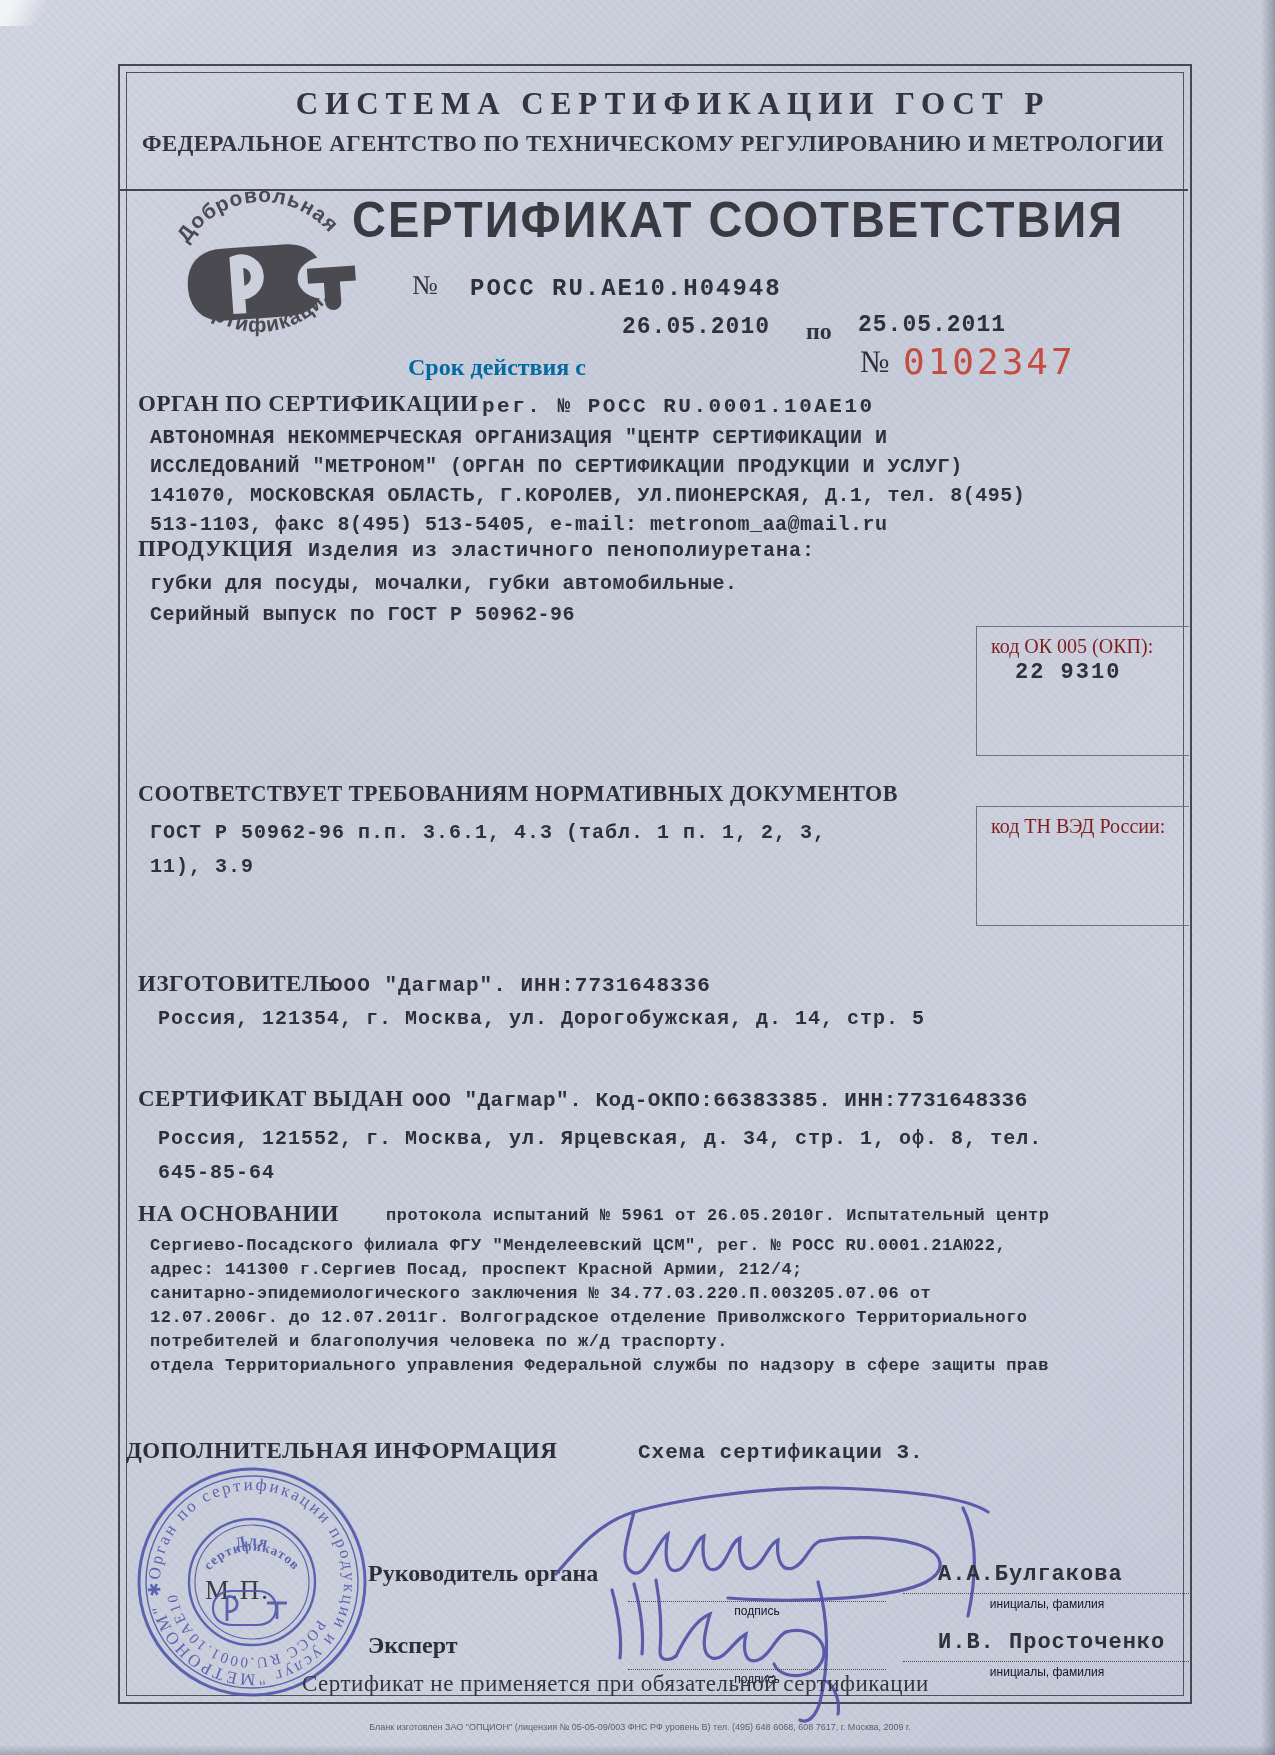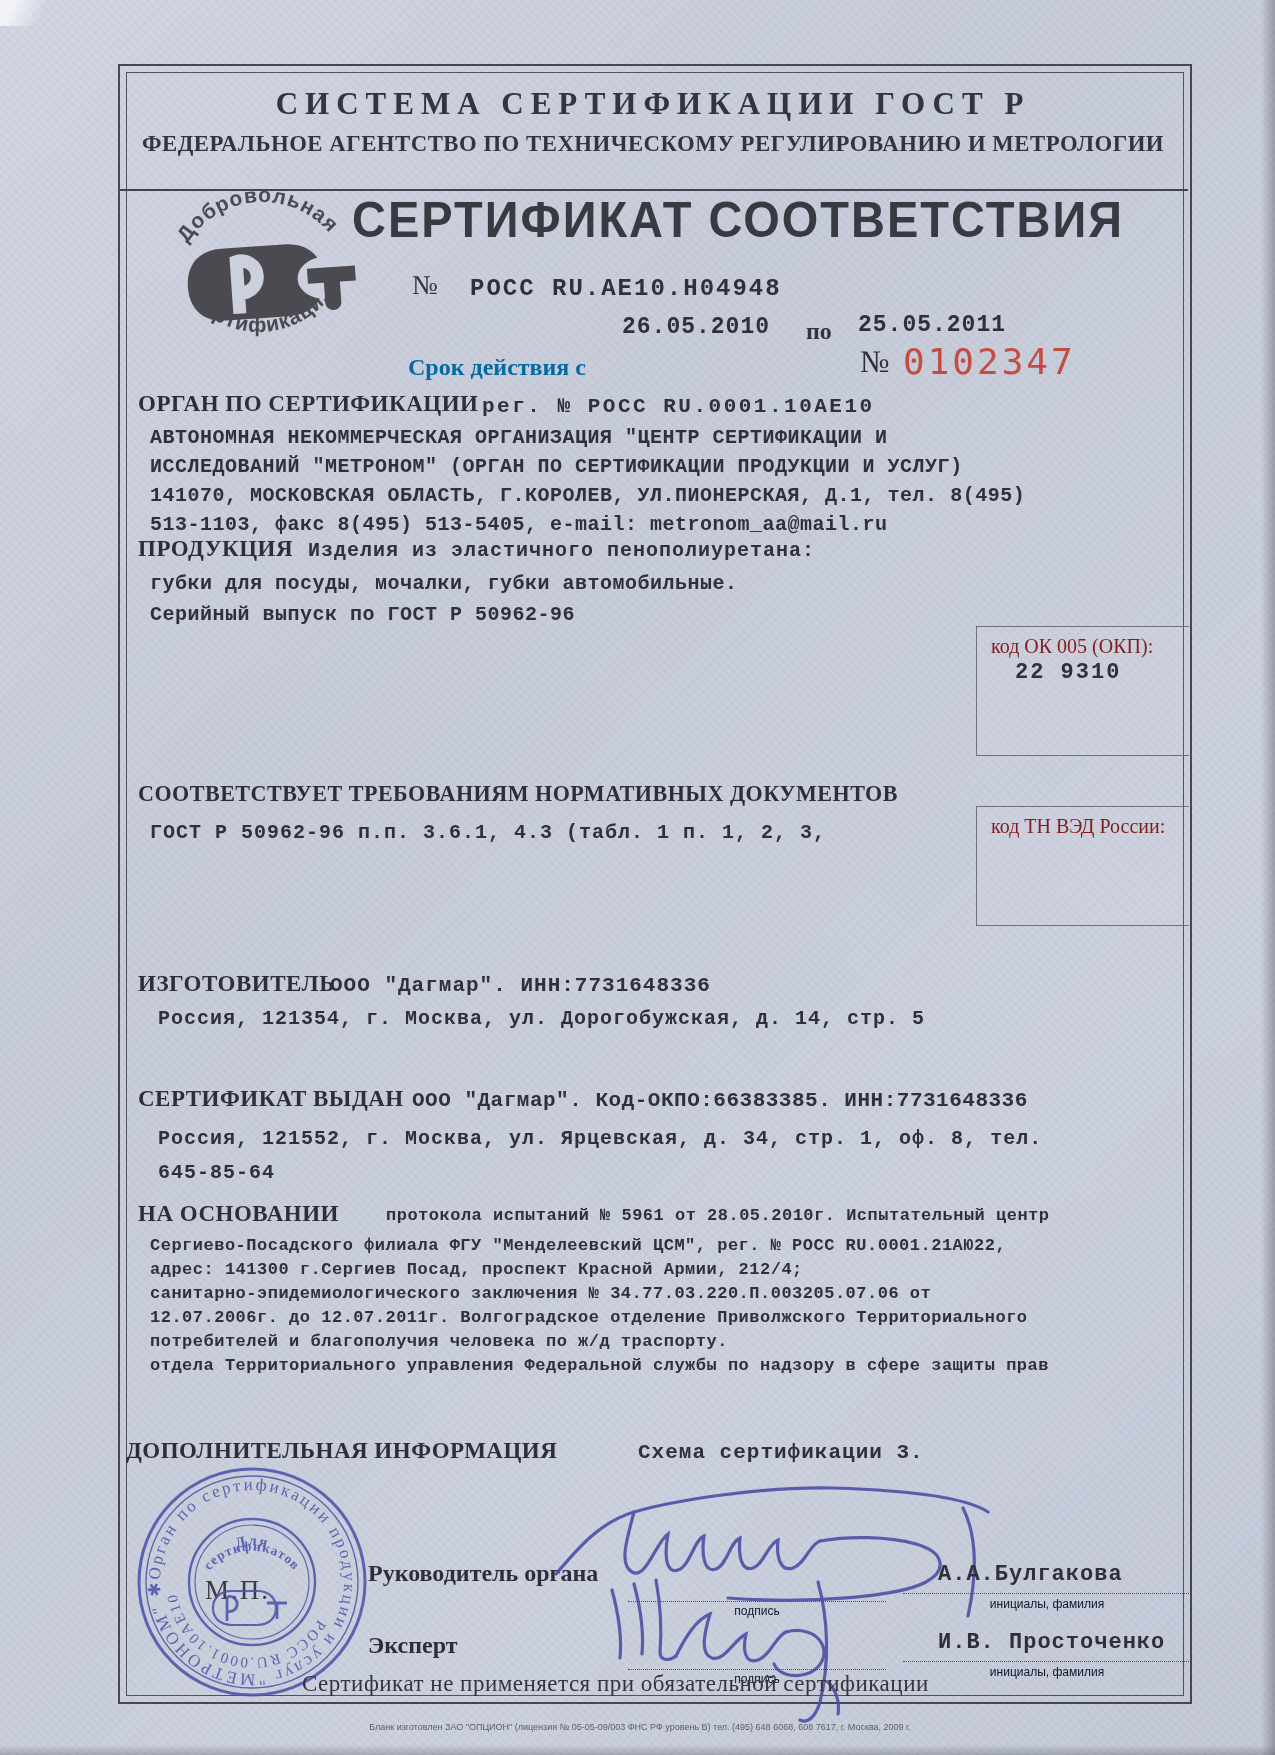--- a/index.html
+++ b/index.html
@@ -18,21 +18,21 @@
     background:linear-gradient(to right, rgba(0,0,0,0), rgba(60,60,75,.35));}
   .scan-bottom{position:absolute;left:0;bottom:0;width:100%;height:10px;
     background:linear-gradient(to bottom, rgba(0,0,0,0), rgba(60,60,75,.28));}
   .scan-corner{position:absolute;left:0;top:0;width:70px;height:26px;
     background:linear-gradient(115deg,#f2f3f6 18%,rgba(242,243,246,0) 60%);}
   .frame{position:absolute;left:118px;top:64px;width:1070px;height:1636px;
     border:2px solid #474754;}
   .frame-inner{position:absolute;left:6px;top:6px;right:6px;bottom:6px;
     border:1.5px solid #51515e;}
   .sys-title{left:120px;top:86px;width:1066px;text-align:center;
-    font-size:31px;font-weight:bold;letter-spacing:7px;color:#34343f;}
+    font-size:31px;font-weight:bold;letter-spacing:7px;color:#34343f;padding-left:20px;}
   .agency{left:120px;top:131px;width:1066px;text-align:center;
     font-size:23px;font-weight:bold;letter-spacing:.5px;color:#34343f;transform:scaleX(.99);}
   .divider{left:120px;top:189px;width:1068px;height:2px;background:#44444f;}
   .doc-title{left:352px;top:192px;font-family:"Liberation Sans",sans-serif;
     font-size:47px;font-weight:bold;letter-spacing:2px;color:#393941;transform:scaleY(1.06);}
   .serif-lbl{font-weight:bold;color:#2e2e3a;}
   .mono{font-family:"Liberation Mono","DejaVu Sans Mono",monospace;font-weight:bold;color:#30303b;}
   .no-sym{left:412px;top:270px;font-size:27px;color:#34343f;}
   .no-val{left:470px;top:275px;font-size:24px;letter-spacing:2px;}
   .valid-lbl{left:408px;top:314px;font-size:24px;font-weight:bold;color:#0369a1;margin-top:40px;}
@@ -154,38 +154,39 @@
   <div>Серийный выпуск по ГОСТ Р 50962-96</div>
 </div>
 <div class="abs side-box okp-box">
   <div class="box-lbl">код ОК 005 (ОКП):</div>
   <div class="okp-code mono">22 9310</div>
 </div>
 
 <div class="abs serif-lbl sec-lbl conf-lbl">СООТВЕТСТВУЕТ ТРЕБОВАНИЯМ НОРМАТИВНЫХ ДОКУМЕНТОВ</div>
 <div class="abs conf-lines mono">
   <div>ГОСТ Р 50962-96 п.п. 3.6.1, 4.3 (табл. 1 п. 1, 2, 3,</div>
+  <div>11), 3.9</div>
 </div>
 <div class="abs side-box tnved-box">
   <div class="box-lbl">код ТН ВЭД России:</div>
 </div>
 
 <div class="abs serif-lbl sec-lbl manu-lbl">ИЗГОТОВИТЕЛЬ</div>
 <div class="abs manu-name mono">ООО "Дагмар". ИНН:7731648336</div>
 <div class="abs manu-line mono">Россия, 121354, г. Москва, ул. Дорогобужская, д. 14, стр. 5</div>
 
 <div class="abs serif-lbl sec-lbl issued-lbl">СЕРТИФИКАТ ВЫДАН</div>
 <div class="abs issued-name mono">ООО "Дагмар". Код-ОКПО:66383385. ИНН:7731648336</div>
 <div class="abs issued-lines mono">
   <div>Россия, 121552, г. Москва, ул. Ярцевская, д. 34, стр. 1, оф. 8, тел.</div>
   <div>645-85-64</div>
 </div>
 
 <div class="abs serif-lbl sec-lbl basis-lbl">НА ОСНОВАНИИ</div>
-<div class="abs basis-first mono">протокола испытаний № 5961 от 28.05.2010г. Испытательный центр</div>
+<div class="abs basis-first mono">протокола испытаний № 5961 от 26.05.2010г. Испытательный центр</div>
 <div class="abs basis-lines mono">
   <div>Сергиево-Посадского филиала ФГУ "Менделеевский ЦСМ", рег. № РОСС RU.0001.21АЮ22,</div>
   <div>адрес: 141300 г.Сергиев Посад, проспект Красной Армии, 212/4;</div>
   <div>санитарно-эпидемиологического заключения № 34.77.03.220.П.003205.07.06 от</div>
   <div>12.07.2006г. до 12.07.2011г. Волгоградское отделение Приволжского Территориального</div>
   <div>потребителей и благополучия человека по ж/д траспорту.</div>
   <div>отдела Территориального управления Федеральной службы по надзору в сфере защиты прав</div>
 </div>
 
 <div class="abs serif-lbl sec-lbl add-lbl">ДОПОЛНИТЕЛЬНАЯ ИНФОРМАЦИЯ</div>

